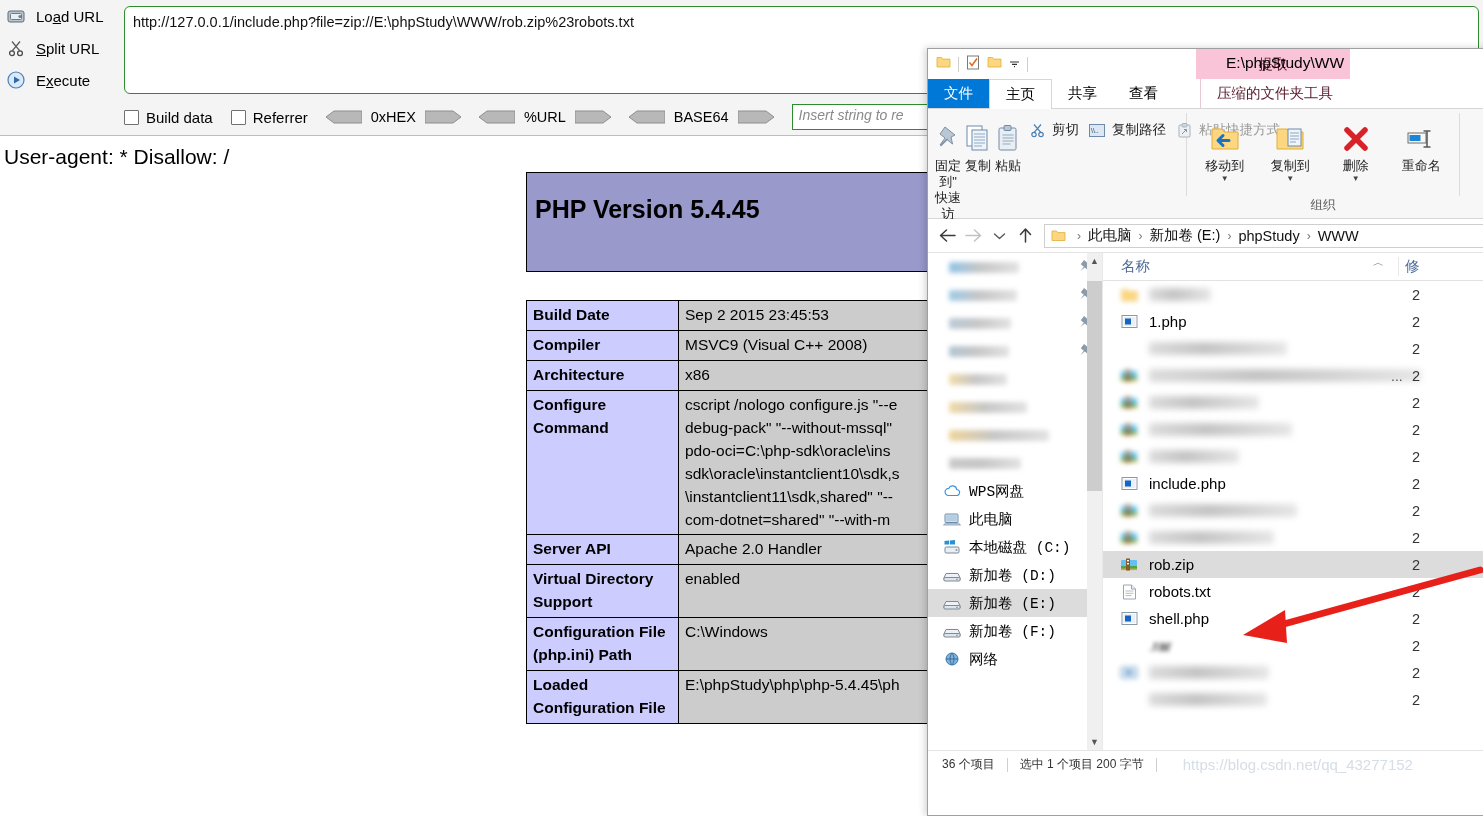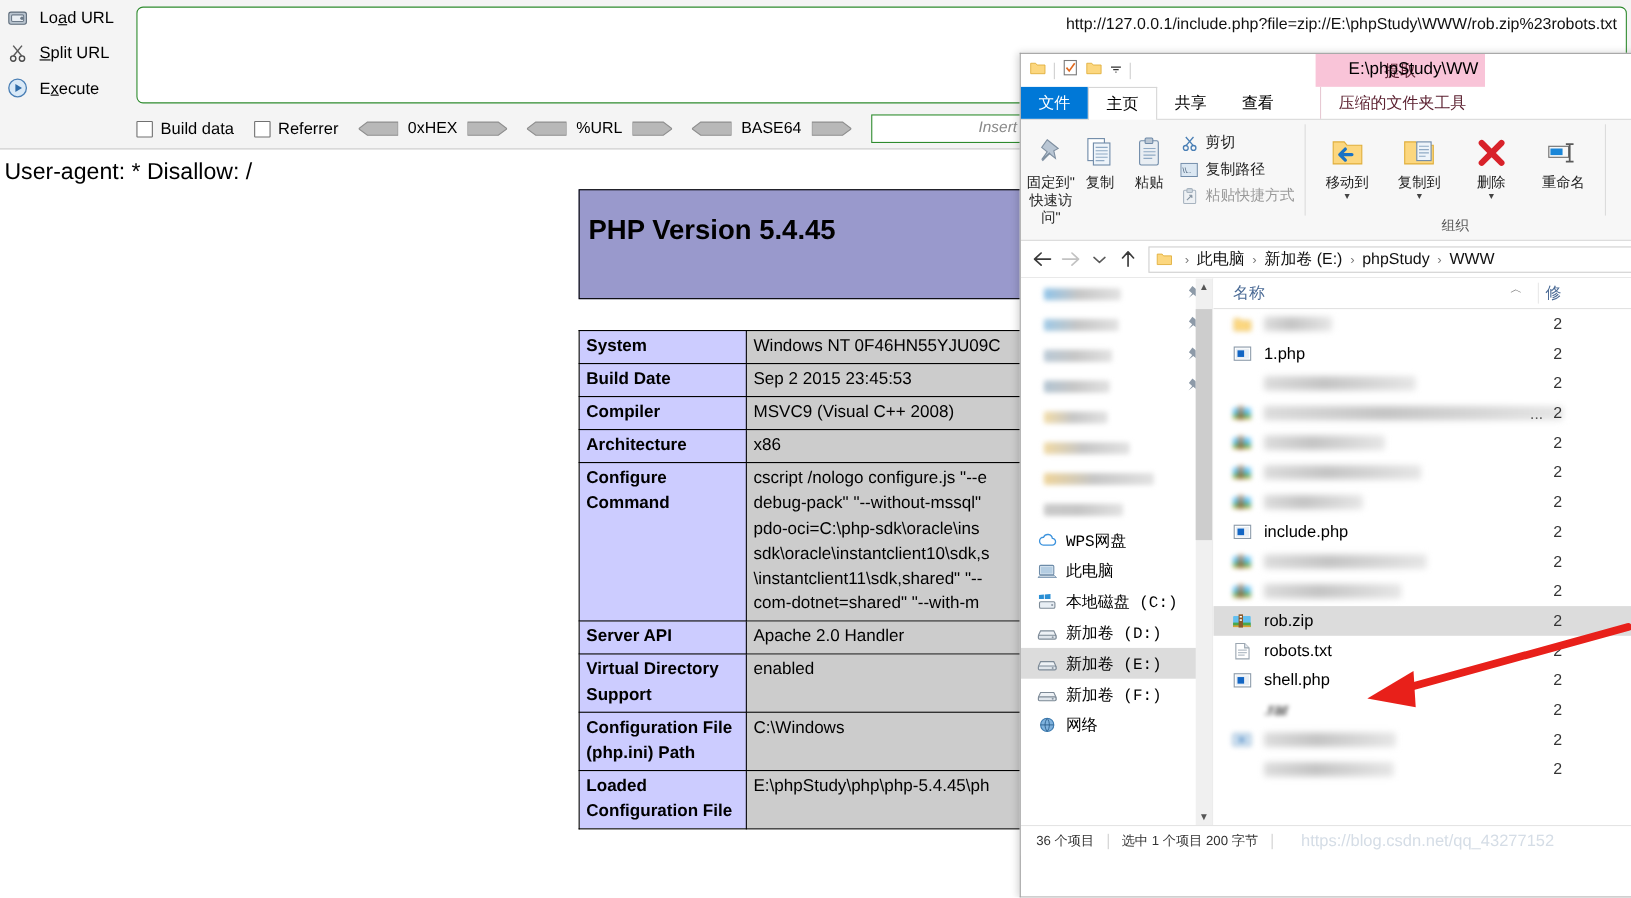--- a/index.html
+++ b/index.html
@@ -10,21 +10,20 @@
     background: #ffffff;
     font-family: "Liberation Sans", sans-serif;
   }
   #root { position: relative; width: 1483px; height: 816px; background:#fff; }
 
   
   #hackbar {
     position: absolute; left:0; top:0; width: 1483px; height: 136px;
     background: #f4f4f4;
     border-bottom: 1px solid #bdbdbd;
-    text-align: right;
   }
   #hb-actions { position:absolute; left:0; top:0; width:118px; height:100px; }
   .hb-row { display:flex; align-items:center; height:32px; padding-left:4px; }
   .hb-ico { width:24px; height:22px; display:flex; align-items:center; justify-content:center; flex:none; }
   .hb-label {
     font-size:15px; color:#000; margin-left:8px;
     font-family:"Liberation Sans", sans-serif; white-space:nowrap;
   }
   .hb-label u { text-decoration: underline; }
   #hb-urlbox {
@@ -135,21 +134,21 @@
     text-align:center; font-size:12.5px; color:#555; padding-bottom:4px;
   }
   .rb-sep { width:1px; background:#dcdcdc; margin:4px 0 22px 0; }
   .rb-big {
     width:66px; display:flex; flex-direction:column; align-items:center; padding-top:4px;
   }
   .rb-big .ic { height:36px; display:flex; align-items:flex-end; justify-content:center; }
   .rb-big .lb {
     font-size:13px; color:#222; text-align:center; line-height:1.22; margin-top:3px; white-space:pre-line;
   }
-  .rb-small-col { display:flex; flex-direction:column; justify-content:flex-start; padding-top:3px; }
+  .rb-small-col { display:flex; flex-direction:row; justify-content:flex-start; padding-top:3px; }
   .rb-small { display:flex; align-items:center; height:24px; padding:0 4px; }
   .rb-small .ic { width:20px; height:18px; display:flex; align-items:center; justify-content:center; }
   .rb-small .lb { font-size:13.5px; color:#222; margin-left:5px; white-space:nowrap; }
   .rb-small.dim .lb { color:#9a9a9a; }
   .caret { font-size:8px; color:#444; line-height:1; margin-top:1px; }
 
   
   #ex-addr {
     position:relative; height:34px; background:#fff; display:flex; align-items:center;
     padding:0 6px; border-bottom:1px solid #e4e4e4;
@@ -319,24 +318,20 @@
 
   <div id="page">
     <div id="robots-line">User-agent: * Disallow: /</div>
 
     <div id="phpinfo">
       <div id="php-header">
         <span class="v">PHP Version 5.4.45</span>
       </div>
       <table id="php-table">
         <tbody id="php-tbody">
-            <tr>
-              <td class="k">System</td>
-              <td class="v">Windows NT 0F46HN55YJU09C</td>
-            </tr>
             <tr>
               <td class="k">Build Date</td>
               <td class="v">Sep 2 2015 23:45:53</td>
             </tr>
             <tr>
               <td class="k">Compiler</td>
               <td class="v">MSVC9 (Visual C++ 2008)</td>
             </tr>
             <tr>
               <td class="k">Architecture</td>

